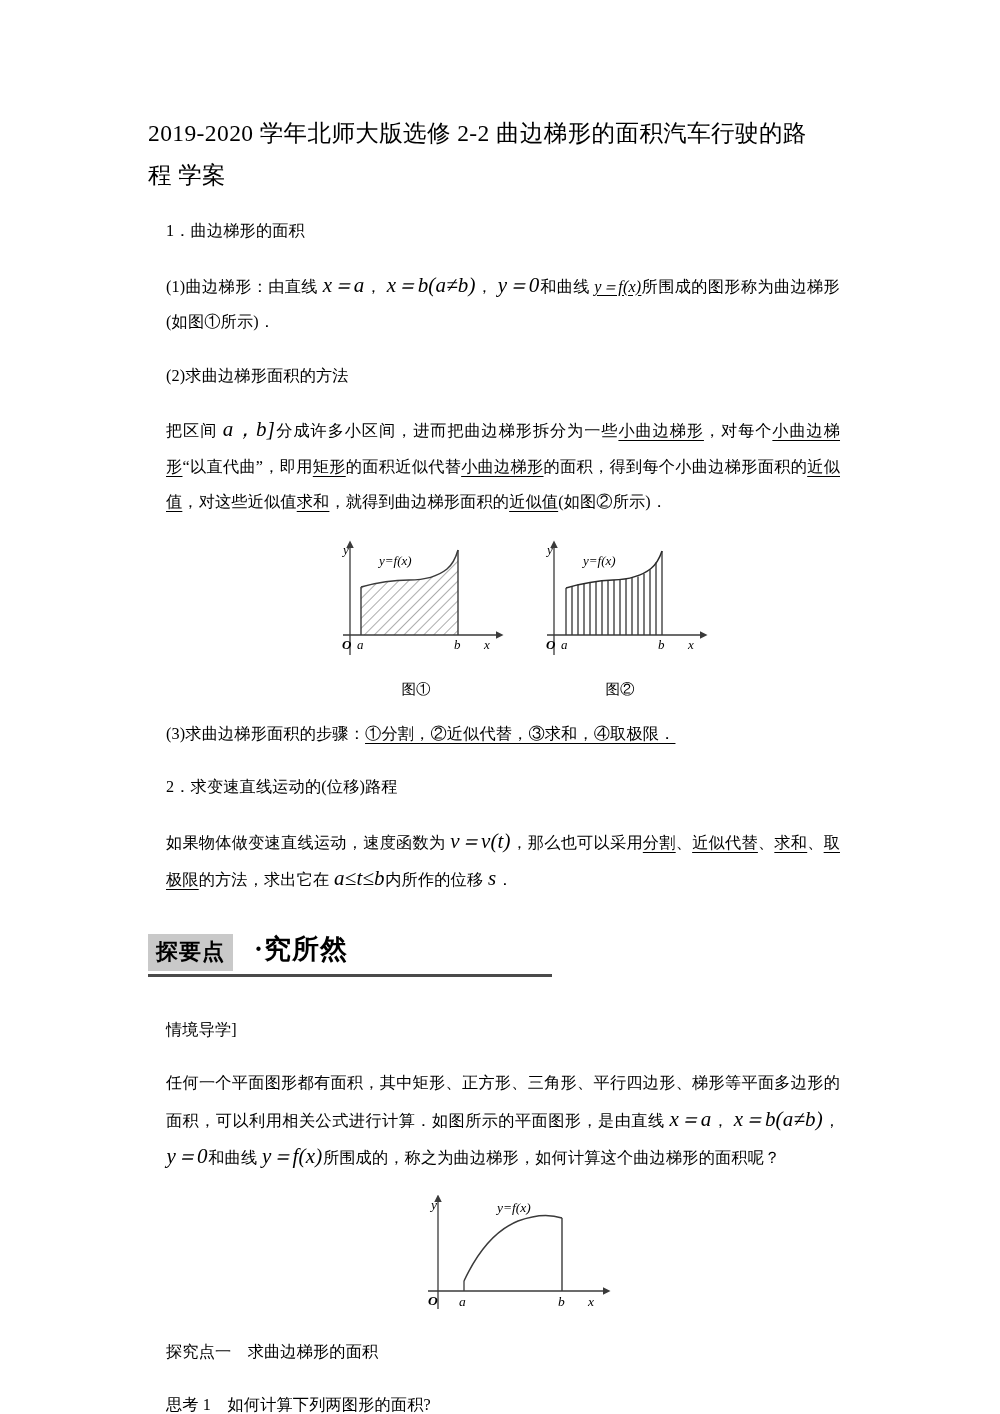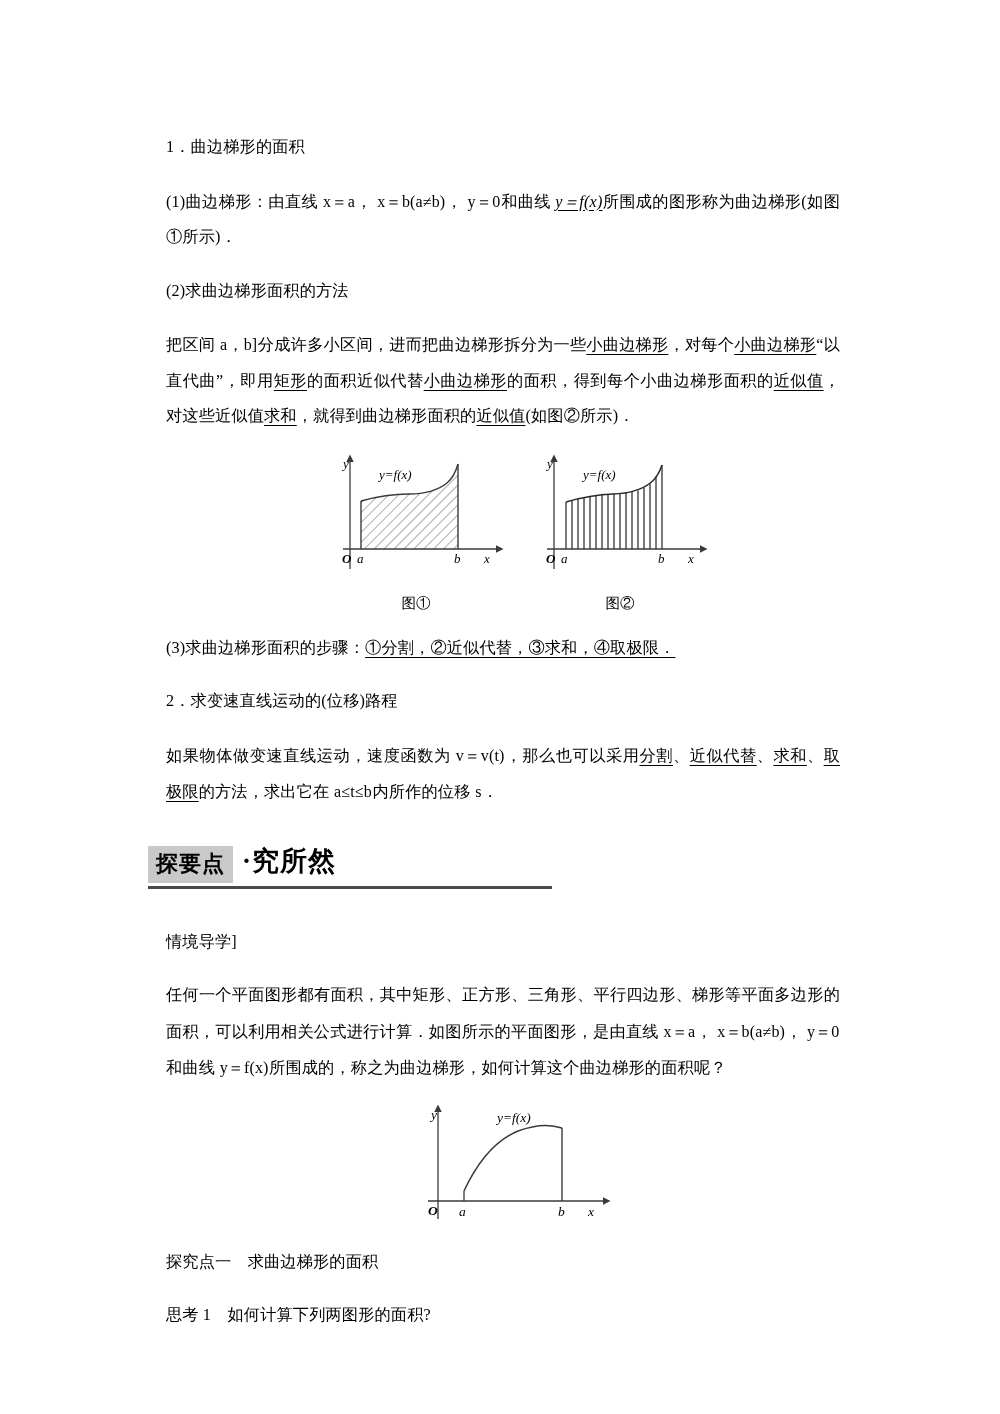--- a/index.html
+++ b/index.html
@@ -44,21 +44,22 @@
     line-height: 35.5px;
     margin: 18px;
     letter-spacing: 0.15px;
     text-align: justify;
     text-justify: inter-ideograph;
   }
   .para.tight { text-align: left; }
 
   .m {
     font-family: "Liberation Serif", "DejaVu Serif", serif;
-    font-size: 16px;
+    font-style: italic;
+    font-size: 21px;
     padding: 0 0.5px;
   }
   .mu {
     font-family: "Liberation Serif", "DejaVu Serif", serif;
     font-style: italic;
     font-size: 16.2px;
     text-decoration: underline;
     text-underline-offset: 3px;
   }
   .u {
@@ -93,20 +94,21 @@
   
   .sec-header {
     margin: 30px 0 0 0;
     width: 404px;
     position: relative;
   }
   .sec-line {
     display: flex;
     align-items: flex-end;
     height: 42px;
+    gap: 12px;
   }
   .sec-tag {
     background: #c9c9c9;
     font-size: 22px;
     font-weight: bold;
     padding: 4px 8px 5px 8px;
     line-height: 28px;
     letter-spacing: 1px;
     font-family: "Liberation Serif", "DejaVu Serif", serif;
   }
@@ -125,20 +127,24 @@
   }
 
   .gap-sm { height: 18px; }
 </style>
 </head>
 <body>
 
 <div class="page">
   <div class="content">
 
+    <h1 class="doc-title">
+      <span>2019-2020 学年北师大版选修 2-2    曲边梯形的面积汽车行驶的路</span><br>
+      <span>程    学案</span>
+    </h1>
 
     <p class="para tight">1．曲边梯形的面积</p>
 
     <p class="para">
       <span>(1)曲边梯形：由直线</span>
       <span class="m nobr">x＝a</span><span>，</span>
       <span class="m nobr">x＝b(a≠b)</span><span>，</span>
       <span class="m nobr">y＝0</span><span>和曲线</span>
       <span class="mu nobr">y＝f(x)</span><span>所围成的图形称为曲边梯形(如图①所示)．</span>
     </p>

